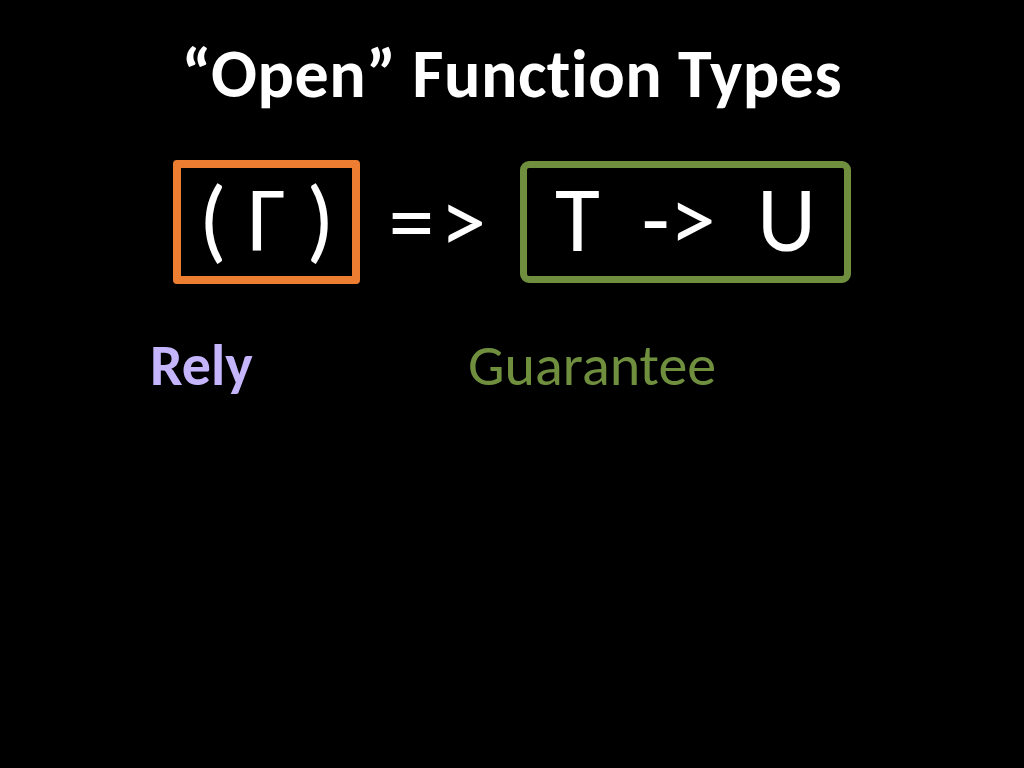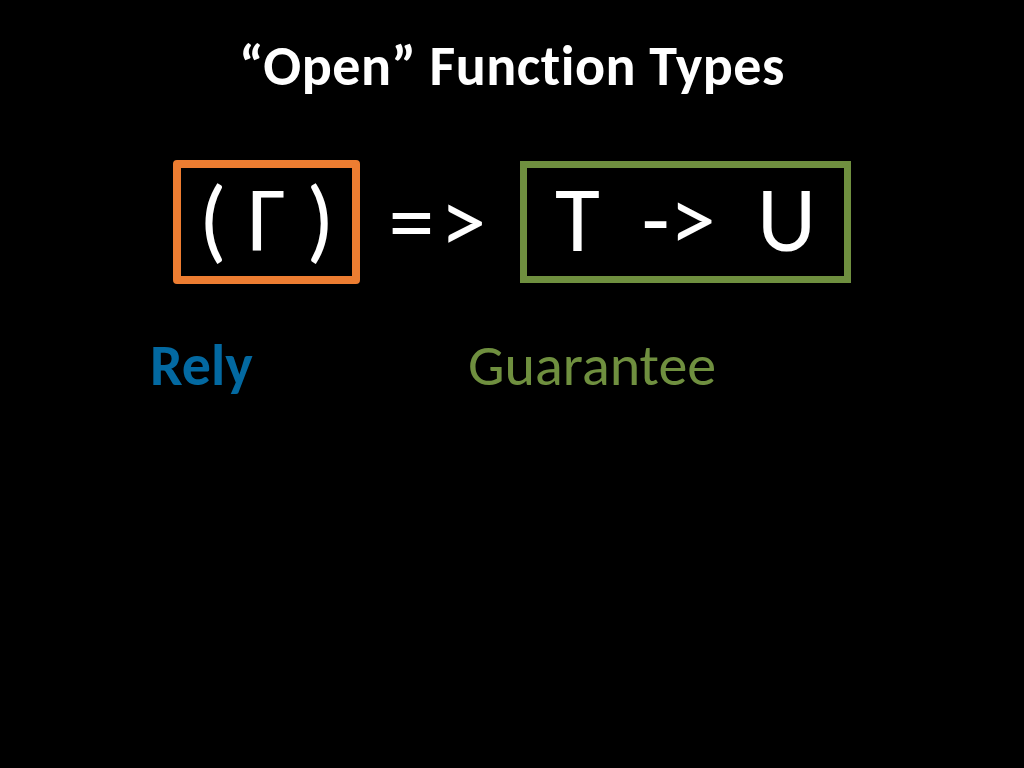--- a/index.html
+++ b/index.html
@@ -16,21 +16,21 @@
     width: 1024px;
     height: 768px;
     position: relative;
   }
   .title {
     position: absolute;
     top: 32px;
     left: 0;
     width: 100%;
     text-align: center;
-    font-size: 56px;
+    font-size: 68px;
     font-weight: 700;
     color: #ffffff;
     letter-spacing: 0.5px;
   }
   .formula-row {
     position: absolute;
     top: 160px;
     left: 0;
     width: 100%;
     display: flex;
@@ -41,21 +41,21 @@
   .box-rely {
     border: 8px solid #ed7d31;
     border-radius: 4px;
     padding: 6px 18px 10px 18px;
     display: flex;
     align-items: center;
     justify-content: center;
   }
   .box-guarantee {
     border: 7px solid #6f8f3f;
-    border-radius: 0;
+    border-radius: 9px;
     padding: 6px 28px 10px 28px;
     display: flex;
     align-items: center;
     justify-content: center;
   }
   .sym {
     font-size: 92px;
     color: #ffffff;
     font-weight: 400;
     line-height: 1;
@@ -73,21 +73,21 @@
     top: 330px;
     left: 0;
     width: 100%;
   }
   .label-rely {
     position: absolute;
     left: 150px;
     top: 0;
     font-size: 58px;
     font-weight: 700;
-    color: #0369a1;
+    color: #c4b5fd;
   }
   .label-guarantee {
     position: absolute;
     left: 468px;
     top: 0;
     font-size: 58px;
     font-weight: 400;
     color: #6f8f3f;
   }
 </style>

